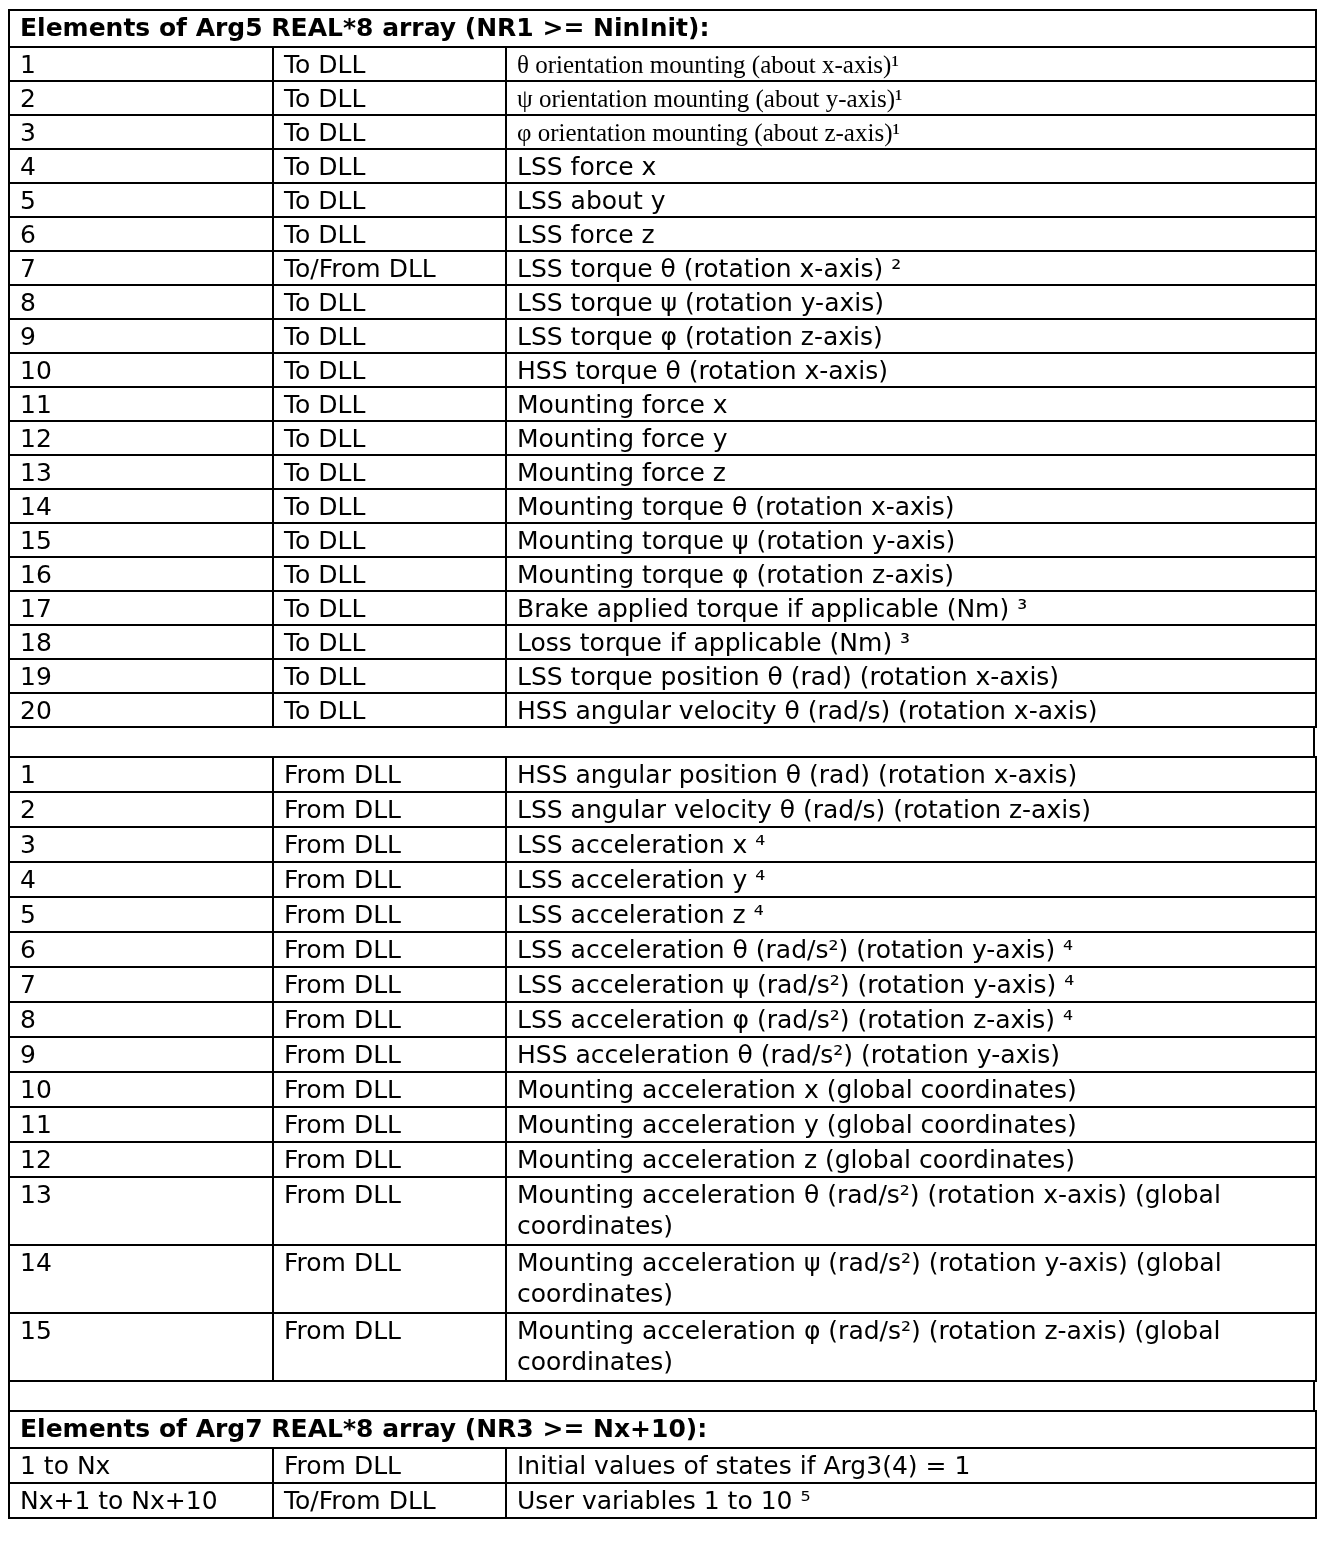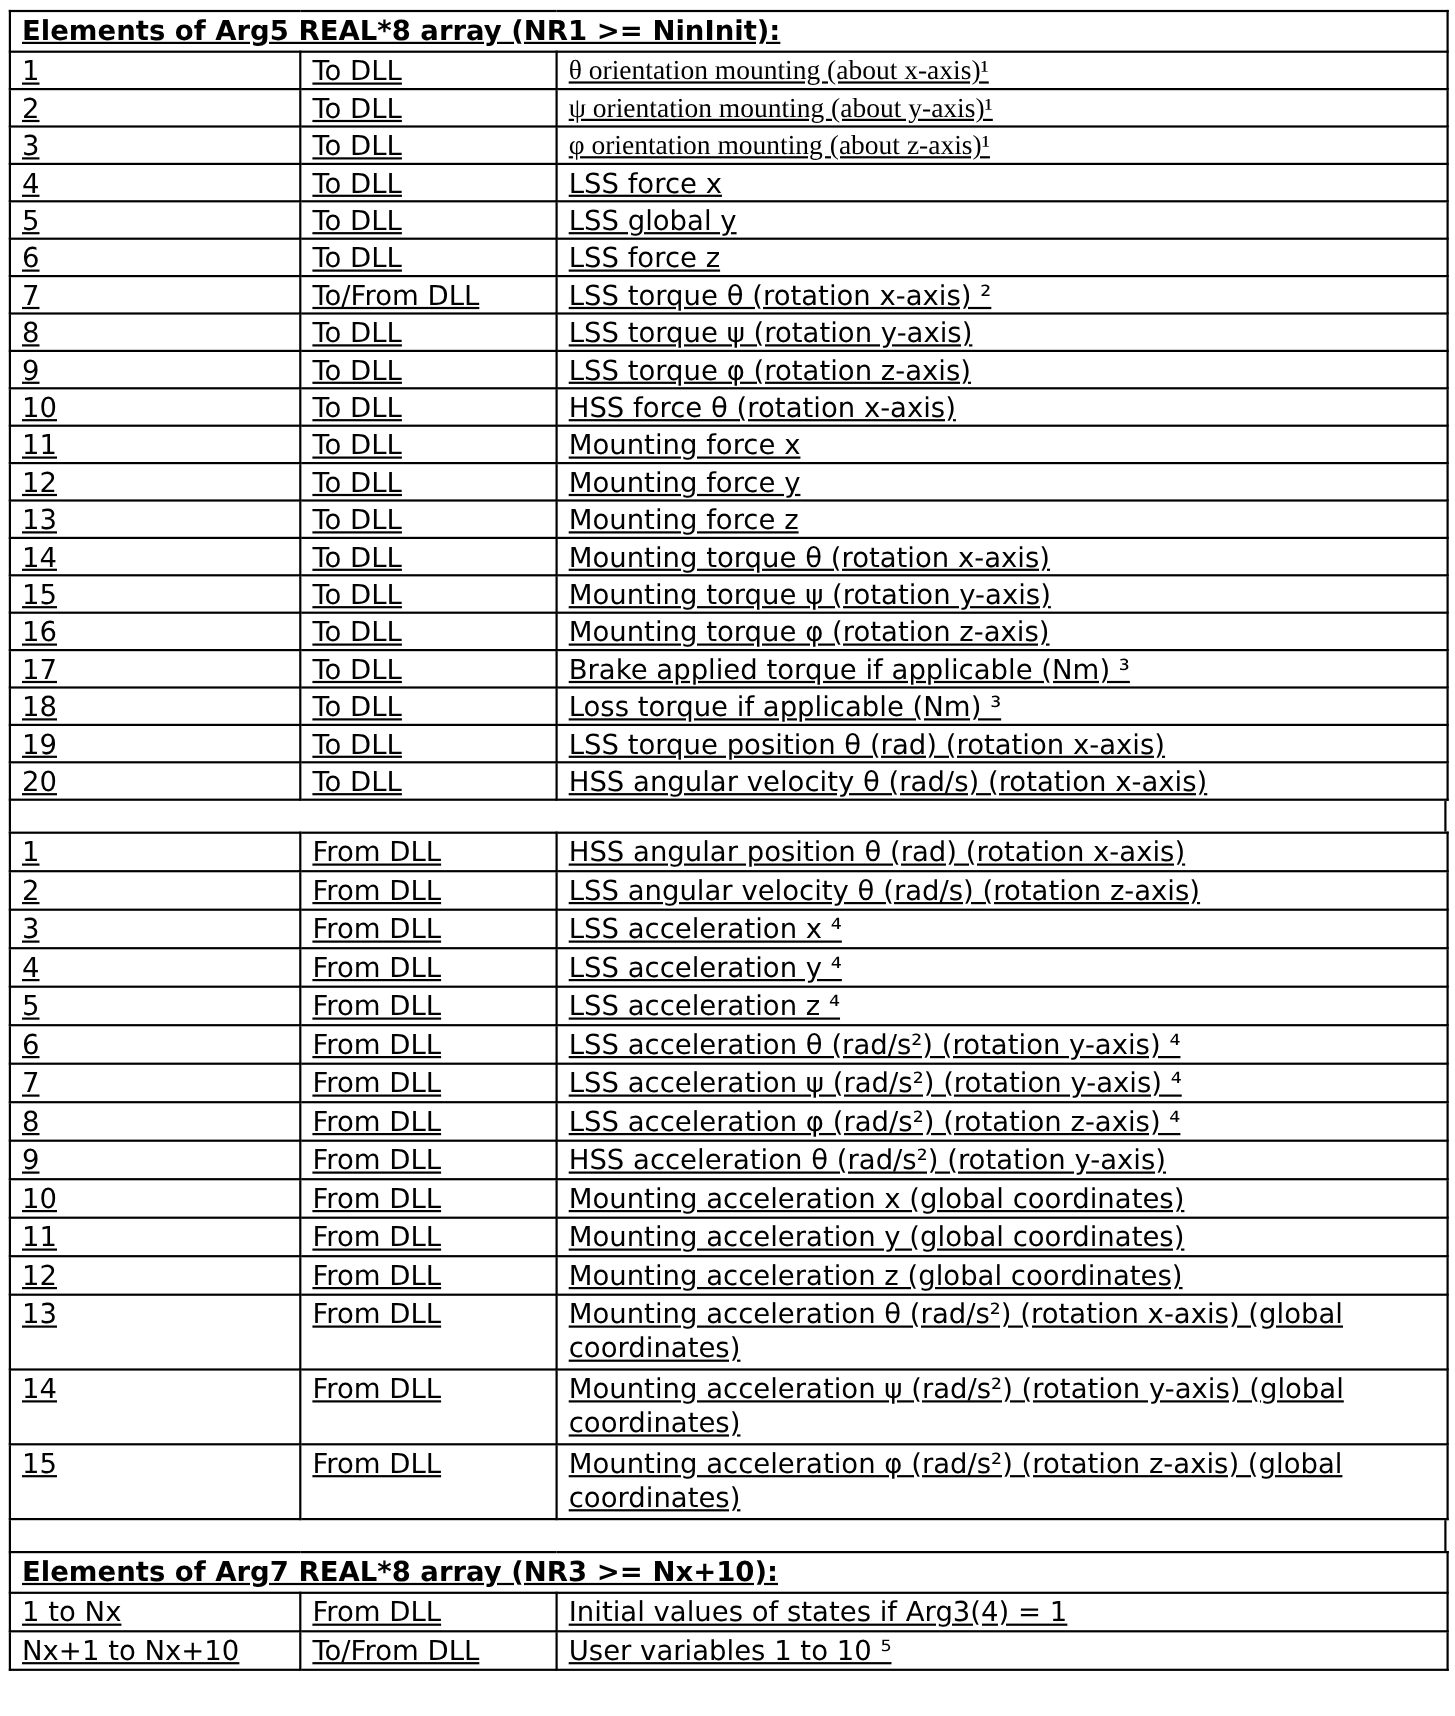--- a/index.html
+++ b/index.html
@@ -3,21 +3,21 @@
 <meta charset="utf-8">
 <style>
   html, body { margin: 0; padding: 0; }
   body {
     width: 1323px; height: 1560px;
     overflow: hidden;
     background: #ffffff;
     color: #000000;
     font-family: "DejaVu Sans", sans-serif;
   }
-  .doc { margin: 9px 0 0 8px; width: 1175px; text-decoration: underline; }
+  .doc { margin: 9px 0 0 8px; width: 1175px; }
   table.argtable {
     border-collapse: collapse;
     table-layout: fixed;
     width: 1307px;
   }
   table.argtable td {
     border: 2px solid #000000;
     vertical-align: top;
     padding: 1px 4px 0 10px;
     font-size: 25px;
@@ -78,21 +78,21 @@
       <td class="c3 serif">φ orientation mounting (about z-axis)¹</td>
     </tr>
     <tr class="data-row">
       <td class="c1">4</td>
       <td class="c2">To DLL</td>
       <td class="c3">LSS force x</td>
     </tr>
     <tr class="data-row">
       <td class="c1">5</td>
       <td class="c2">To DLL</td>
-      <td class="c3">LSS global y</td>
+      <td class="c3">LSS about y</td>
     </tr>
     <tr class="data-row">
       <td class="c1">6</td>
       <td class="c2">To DLL</td>
       <td class="c3">LSS force z</td>
     </tr>
     <tr class="data-row">
       <td class="c1">7</td>
       <td class="c2">To/From DLL</td>
       <td class="c3">LSS torque θ (rotation x-axis) ²</td>
@@ -103,21 +103,21 @@
       <td class="c3">LSS torque ψ (rotation y-axis)</td>
     </tr>
     <tr class="data-row">
       <td class="c1">9</td>
       <td class="c2">To DLL</td>
       <td class="c3">LSS torque φ (rotation z-axis)</td>
     </tr>
     <tr class="data-row">
       <td class="c1">10</td>
       <td class="c2">To DLL</td>
-      <td class="c3">HSS force θ (rotation x-axis)</td>
+      <td class="c3">HSS torque θ (rotation x-axis)</td>
     </tr>
     <tr class="data-row">
       <td class="c1">11</td>
       <td class="c2">To DLL</td>
       <td class="c3">Mounting force x</td>
     </tr>
     <tr class="data-row">
       <td class="c1">12</td>
       <td class="c2">To DLL</td>
       <td class="c3">Mounting force y</td>

